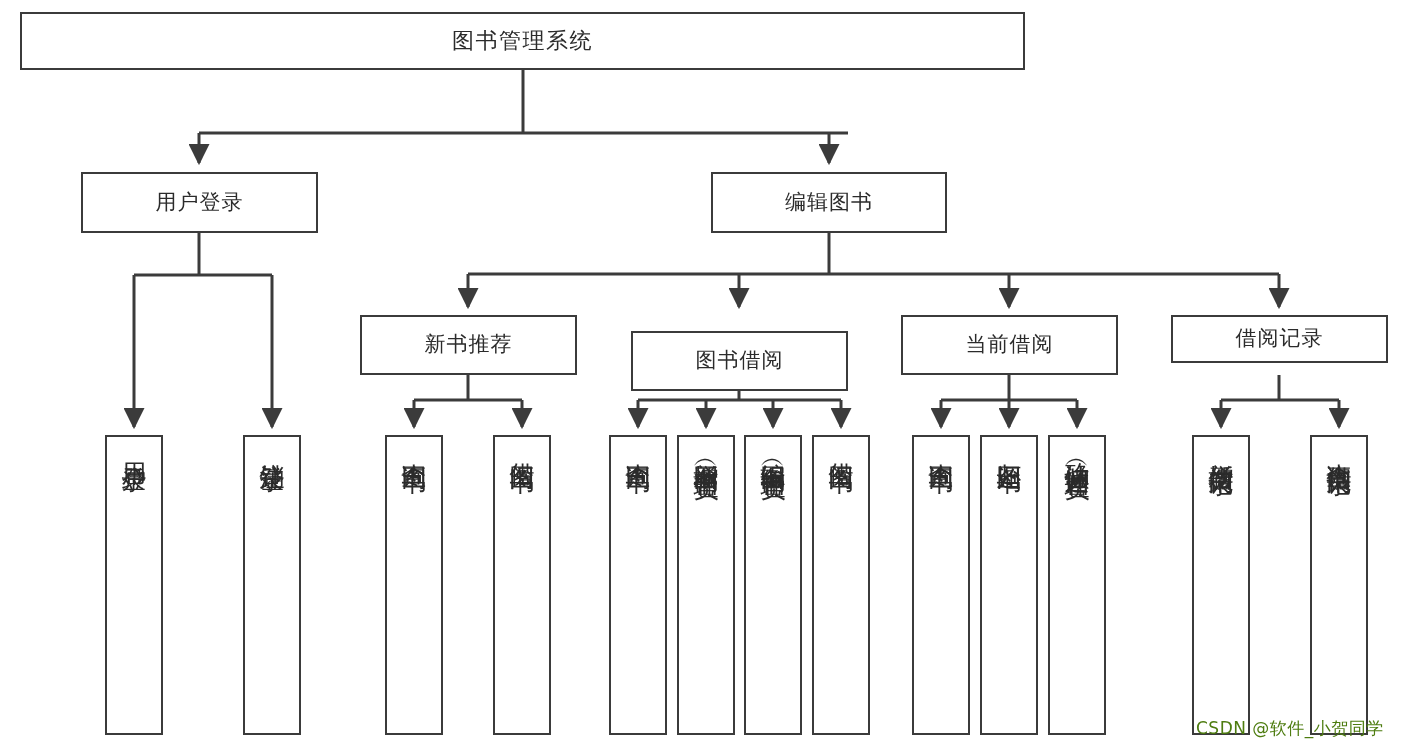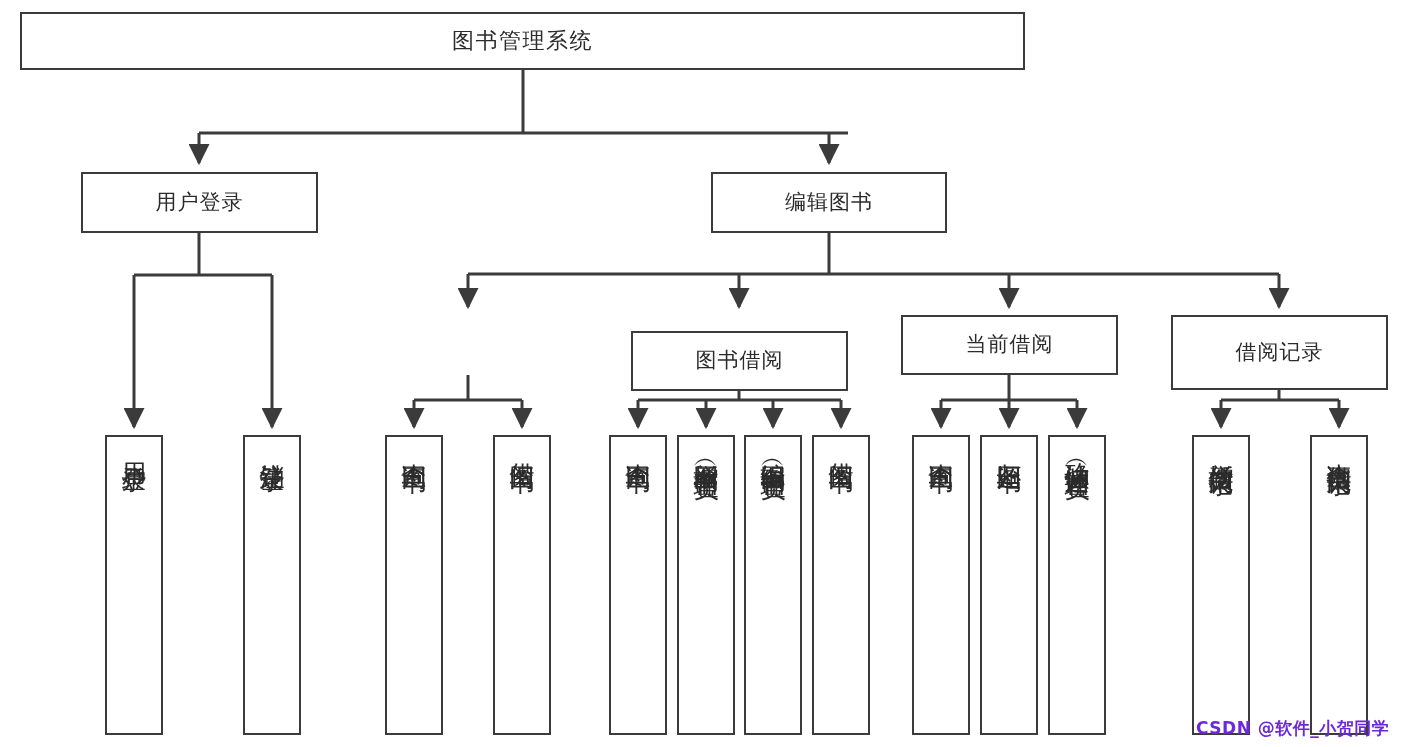--- a/index.html
+++ b/index.html
@@ -59,27 +59,26 @@
   }
   .node.vert .lbl {
     writing-mode: vertical-rl;
     text-orientation: upright;
     font-size: 25px;
     line-height: 1.0;
     letter-spacing: 2px;
   }
   .watermark {
     position: absolute;
-    color: #6d28d9;
+    color: #4d7c0f;
     font-size: 17px;
     letter-spacing: 0.5px;
     z-index: 5;
     white-space: nowrap;
     user-select: none;
-    font-weight: bold;
   }
 </style>
 </head>
 <body>
 
 <div id="canvas">
 
   <svg id="edges" viewBox="0 0 1405 747" width="1405" height="747" xmlns="http://www.w3.org/2000/svg">
     <defs>
       <marker id="arrow" viewBox="0 0 10 10" refX="9" refY="5" markerWidth="7" markerHeight="7" orient="auto-start-reverse">
@@ -135,30 +134,33 @@
   </div>
 
   <div class="node horiz" style="left:81px; top:172px; width:237px; height:61px;">
     <span class="lbl">用户登录</span>
   </div>
 
   <div class="node horiz" style="left:711px; top:172px; width:236px; height:61px;">
     <span class="lbl">编辑图书</span>
   </div>
 
+  <div class="node horiz" style="left:360px; top:315px; width:217px; height:60px;">
+    <span class="lbl">新书推荐</span>
+  </div>
 
   <div class="node horiz" style="left:631px; top:331px; width:217px; height:60px;">
     <span class="lbl">图书借阅</span>
   </div>
 
   <div class="node horiz" style="left:901px; top:315px; width:217px; height:60px;">
     <span class="lbl">当前借阅</span>
   </div>
 
-  <div class="node horiz" style="left:1171px; top:315px; width:217px; height:75px;">
+  <div class="node horiz" style="left:1171px; top:315px; width:217px; height:48px;">
     <span class="lbl">借阅记录</span>
   </div>
 
   <div class="node vert" style="left:105px; top:435px; width:58px; height:300px;">
     <span class="lbl">用户登录</span>
   </div>
   <div class="node vert" style="left:243px; top:435px; width:58px; height:300px;">
     <span class="lbl">注销登录</span>
   </div>
 

